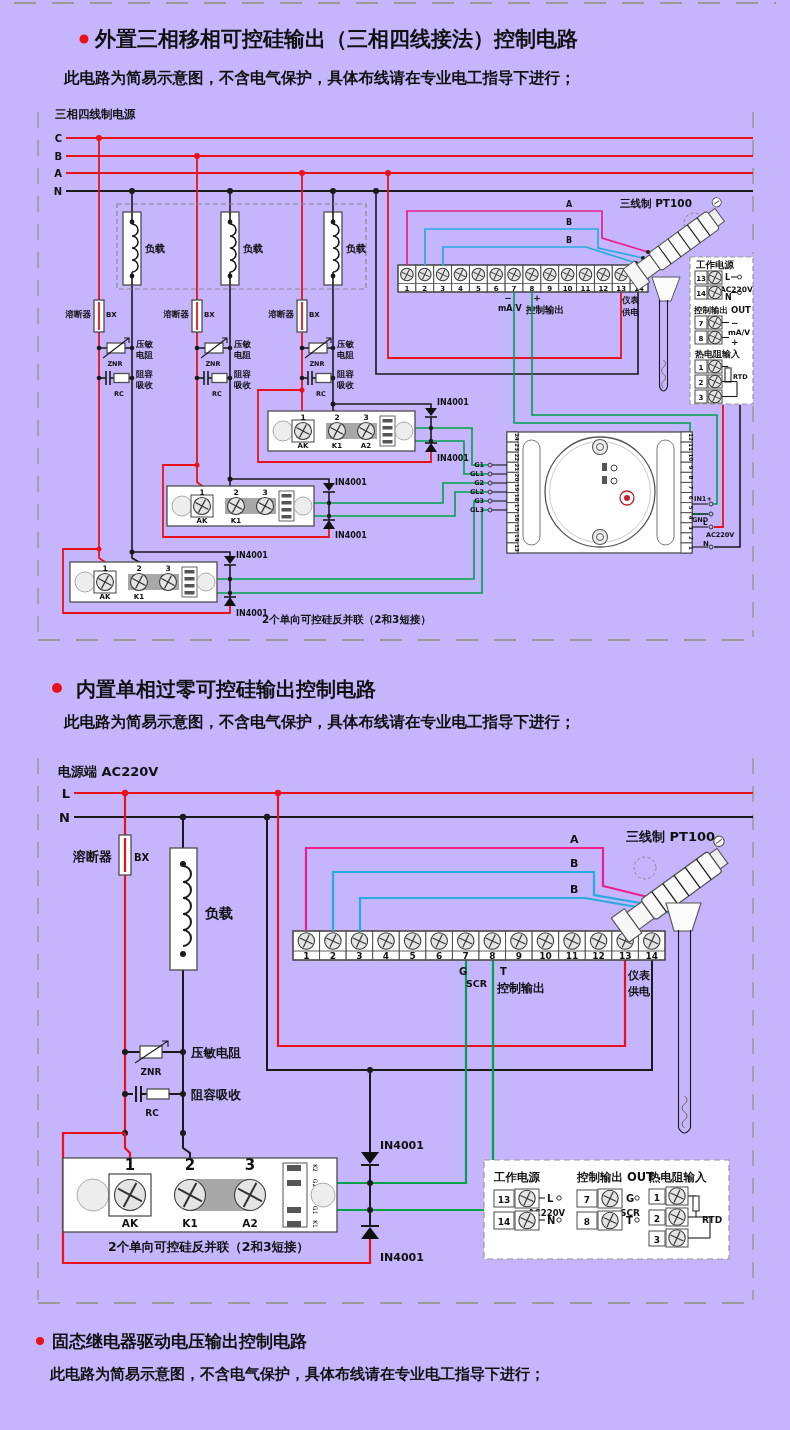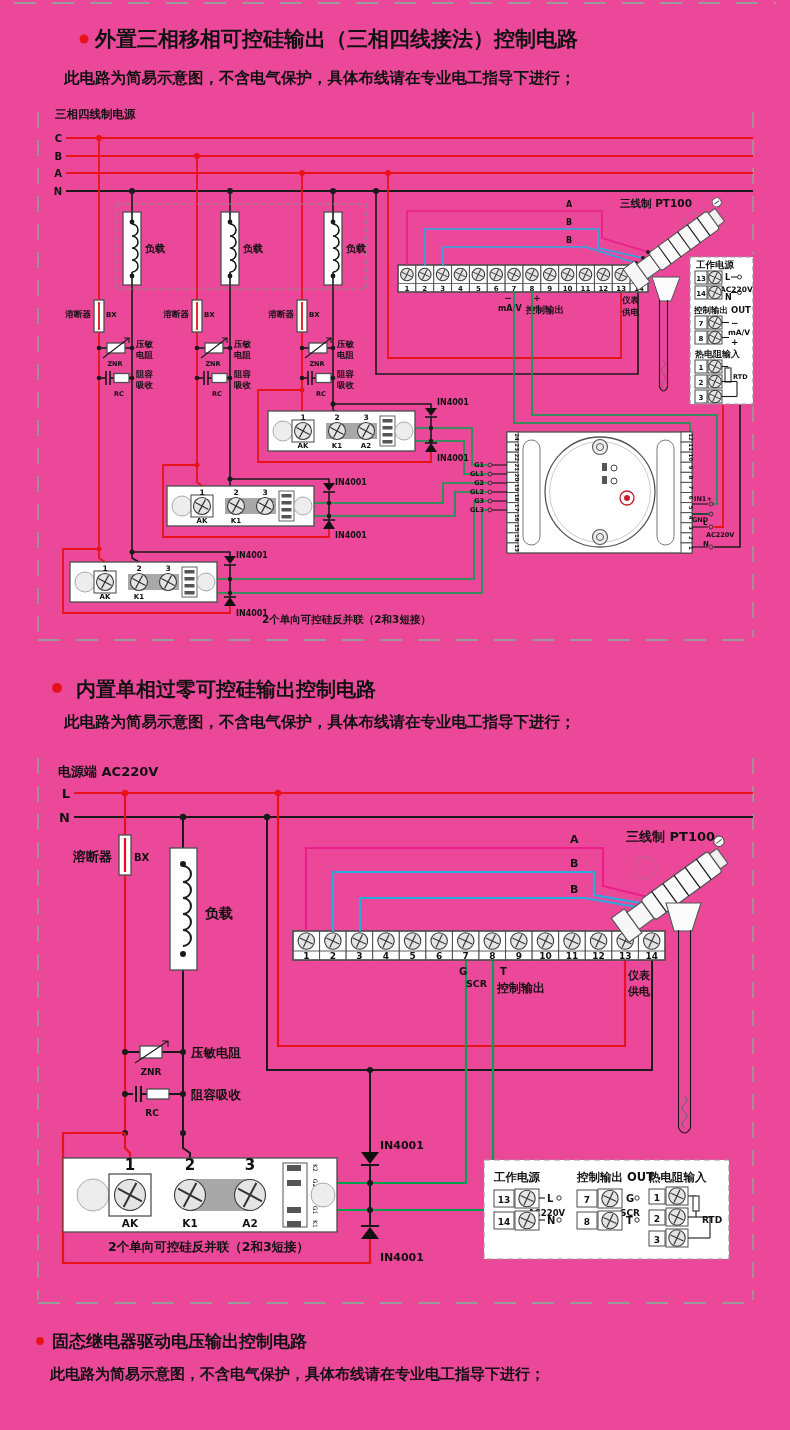--- a/index.html
+++ b/index.html
@@ -1,16 +1,16 @@
 <!DOCTYPE html>
 <html><head>
 <meta charset="utf-8">
 <style>
   html,body{margin:0;padding:0;background:#fff;}
-  .page{position:relative;width:790px;height:1430px;background:#ec4899;overflow:hidden;
+  .page{position:relative;width:790px;height:1430px;background:#c4b5fd;overflow:hidden;
         font-family:"DejaVu Sans",sans-serif;}
   svg{position:absolute;left:0;top:0;}
   svg text{fill:#111;font-family:"DejaVu Sans",sans-serif;}
   .b{font-weight:bold;}
   .k{stroke:#1a1a1a;stroke-width:1.6;fill:none;}
   .k2{stroke:#1a1a1a;stroke-width:2;fill:none;}
   .r{stroke:#e8131a;fill:none;stroke-width:1.8;}
   .r2{stroke:#e8131a;fill:none;stroke-width:2.2;}
   .mg{stroke:#ec1e8c;fill:none;stroke-width:1.7;}
   .bl{stroke:#29aae1;fill:none;stroke-width:1.7;}

